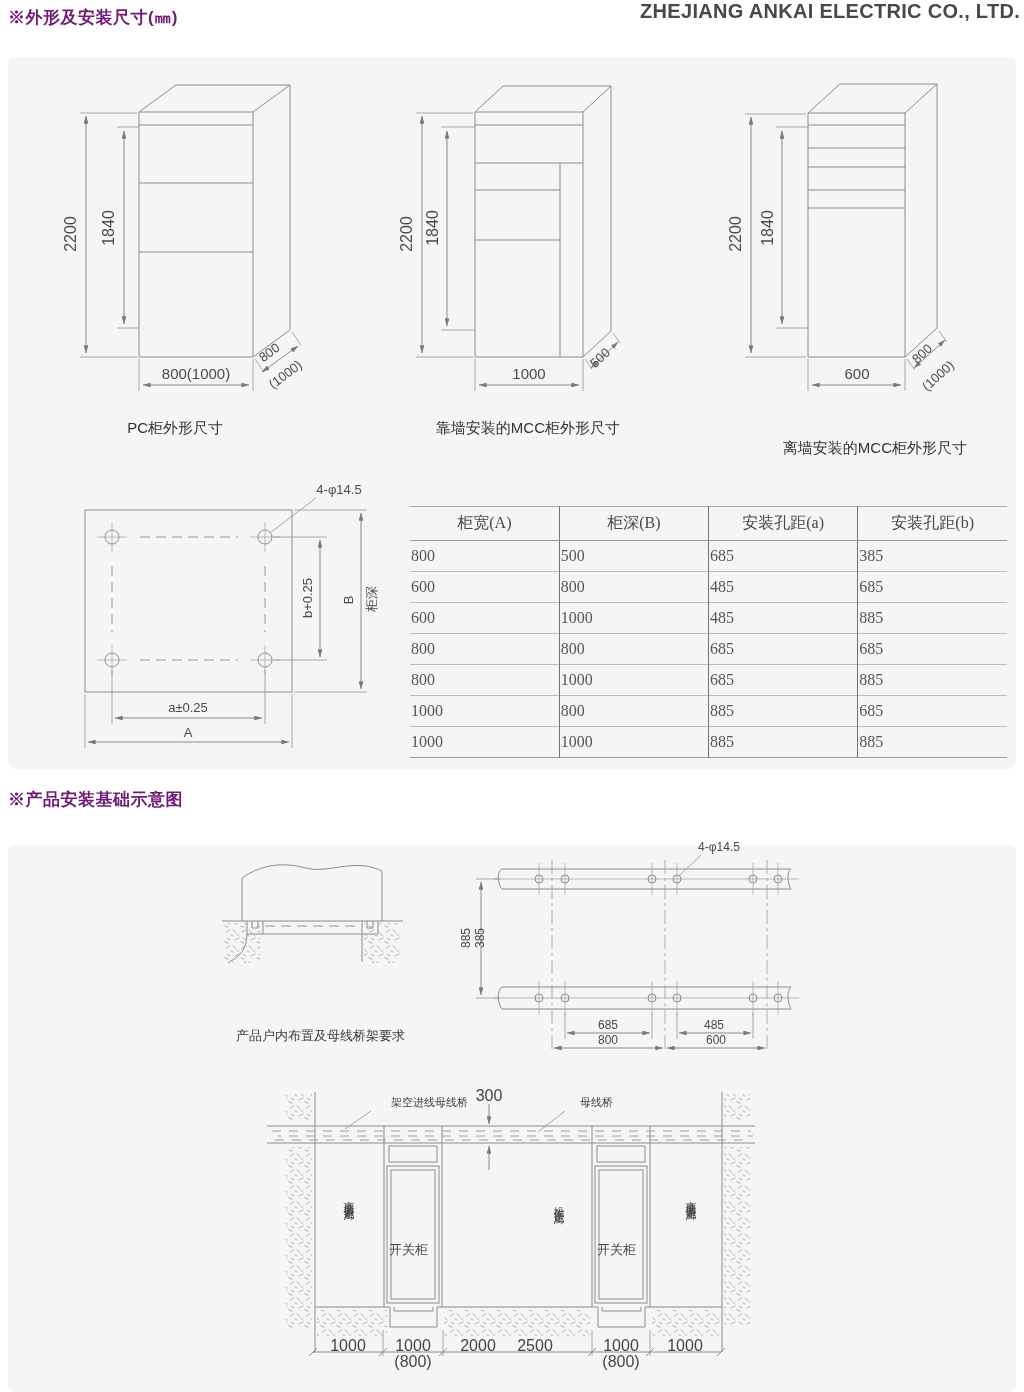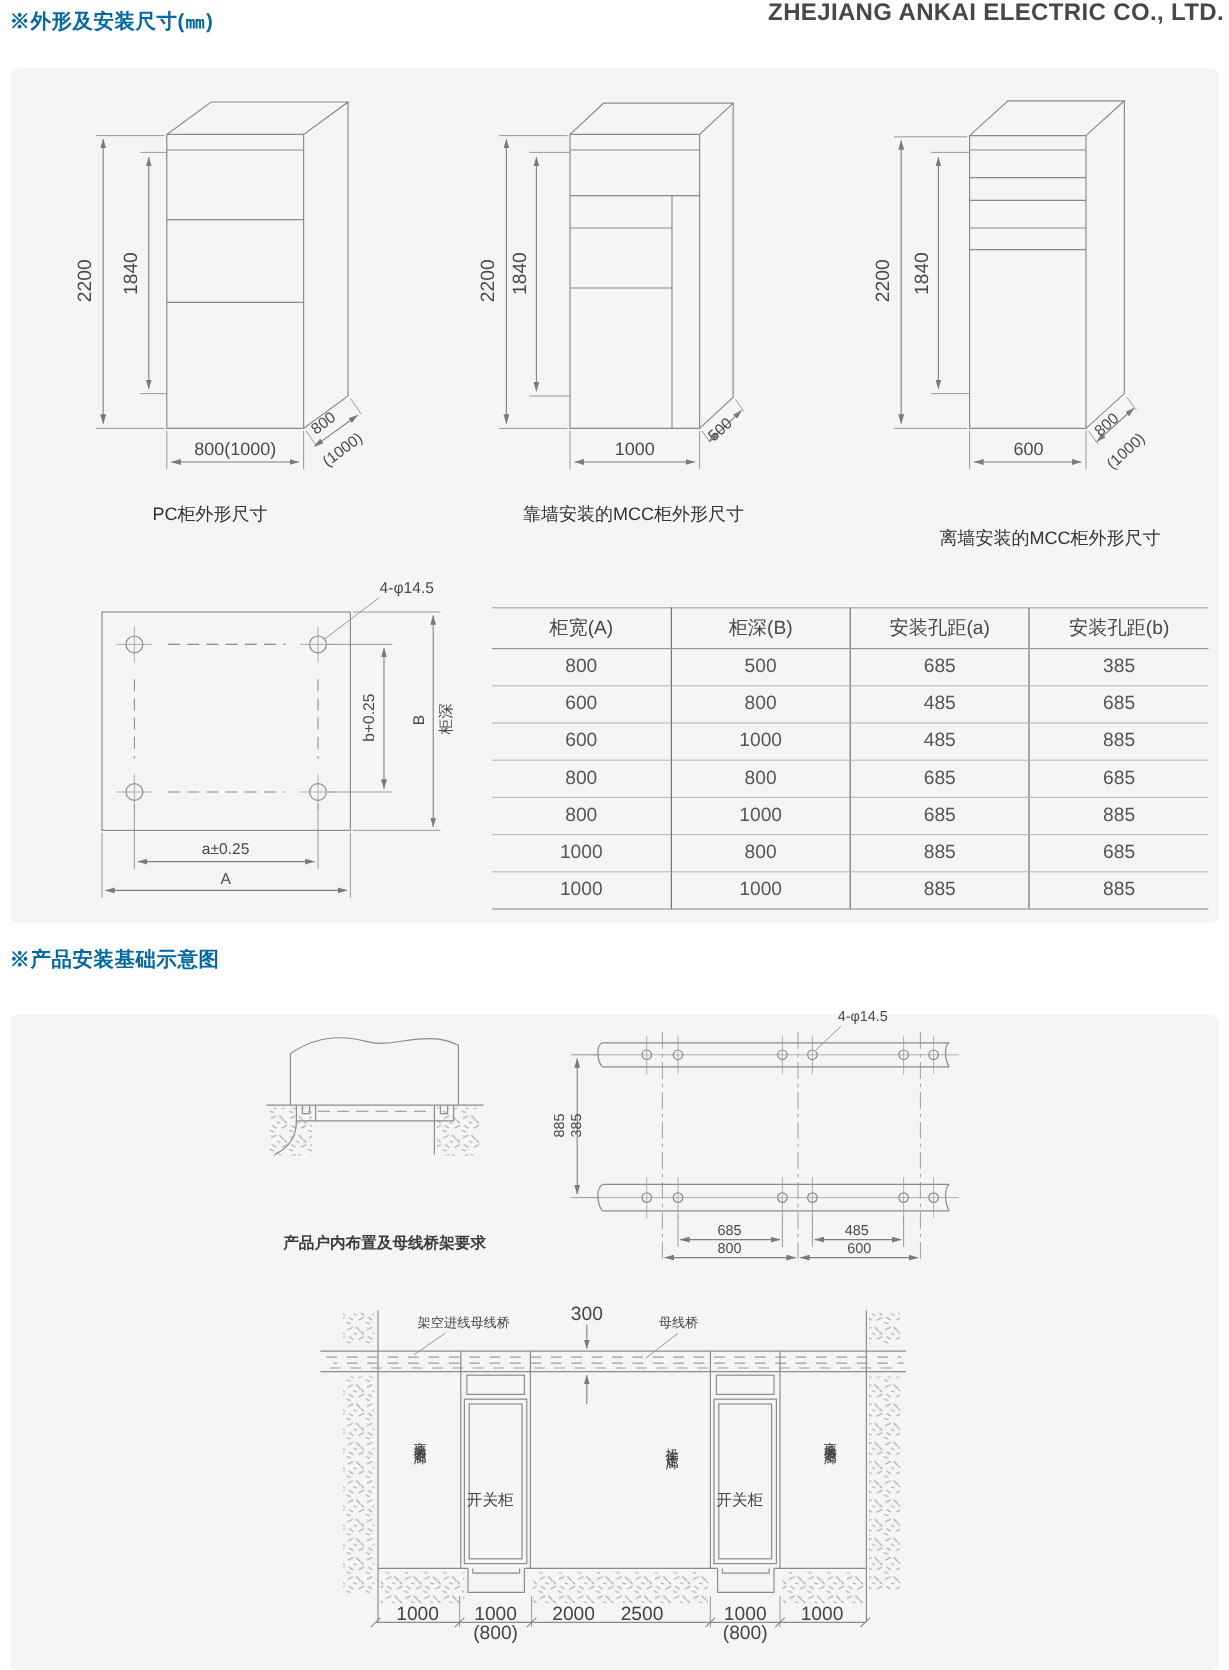--- a/index.html
+++ b/index.html
@@ -1,45 +1,45 @@
 <!DOCTYPE html>
 <html><head>
 <meta charset="utf-8">
 <style>
   html,body{margin:0;padding:0;}
   body{width:1024px;height:1392px;position:relative;background:#ffffff;
        font-family:"Liberation Sans",sans-serif;overflow:hidden;}
   .panel{position:absolute;background:#f5f5f6;border-radius:7px;}
   #panel1{left:8px;top:57px;width:1008px;height:712px;}
   #panel2{left:8px;top:845px;width:1008px;height:547px;}
-  .sec-title{position:absolute;font-size:17px;font-weight:bold;color:#0369a1;letter-spacing:.5px;}
+  .sec-title{position:absolute;font-size:17px;font-weight:bold;color:#701a75;letter-spacing:.5px;}
   #title1{left:8px;top:6px;}
   #title2{left:8px;top:788px;}
   #company{position:absolute;right:4px;top:0px;font-size:20px;font-weight:bold;color:#47474e;letter-spacing:.3px;}
   svg#draw{position:absolute;left:0;top:0;pointer-events:none;}
   svg .ln{stroke:#8c8c8c;stroke-width:1;fill:none;}
   svg .thin{stroke:#a2a2a2;stroke-width:.7;fill:none;}
   svg .ext{stroke:#949494;stroke-width:.8;fill:none;}
   svg .dsh{stroke:#8c8c8c;stroke-width:.9;stroke-dasharray:10 6;fill:none;}
   svg .cl{stroke:#9c9c9c;stroke-width:.8;stroke-dasharray:14 4 3 4;fill:none;}
   svg .hz{stroke:#9e9e9e;stroke-width:1;stroke-dasharray:9 8;fill:none;}
   svg .dm{stroke:#7f7f7f;stroke-width:.9;fill:none;marker-start:url(#as);marker-end:url(#ae);}
   svg .dm1{stroke:#7f7f7f;stroke-width:.9;fill:none;marker-end:url(#ae);}
   svg text{fill:#4a4a4a;}
   svg .t16{font-size:16px;} svg .t15{font-size:15px;} svg .t13{font-size:13px;} svg .t12{font-size:12px;}
   .caption{position:absolute;text-align:right;font-size:15px;color:#333;}
-  .smallcap{position:absolute;text-align:center;font-size:13px;color:#3c3c3c;font-weight:bold;}
-  .tlabel{position:absolute;text-align:left;font-size:11px;color:#444;}
+  .smallcap{position:absolute;text-align:center;font-size:13px;color:#3c3c3c;}
+  .tlabel{position:absolute;text-align:right;font-size:11px;color:#444;}
   .tdim{position:absolute;text-align:center;font-size:16px;color:#444;}
   .vlabel{position:absolute;writing-mode:vertical-rl;text-orientation:upright;
           font-size:11px;color:#444;letter-spacing:2px;}
   .cablabel{position:absolute;text-align:left;font-size:13px;color:#444;}
   table.dimtable{position:absolute;left:410px;top:506px;width:597px;border-collapse:collapse;
-        table-layout:fixed;font-size:16px;color:#565658;text-align:center;
-        border-top:1px solid #ababab;border-bottom:1px solid #9a9a9a;background:transparent;}
+        table-layout:fixed;font-size:16px;color:#565658;
+        border-top:1px solid #ababab;border-bottom:1px solid #9a9a9a;background:transparent;font-family:Liberation Serif, serif;}
   table.dimtable th{font-weight:normal;color:#47474a;height:31px;border-bottom:1px solid #989898;}
   table.dimtable td{height:28px;border-top:1px solid #bdbdbd;}
   table.dimtable th + th, table.dimtable td + td{border-left:1px solid #737373;}
 </style>
 </head>
 <body>
 
 <div class="panel" id="panel1"></div>
 <div class="panel" id="panel2"></div>
 

